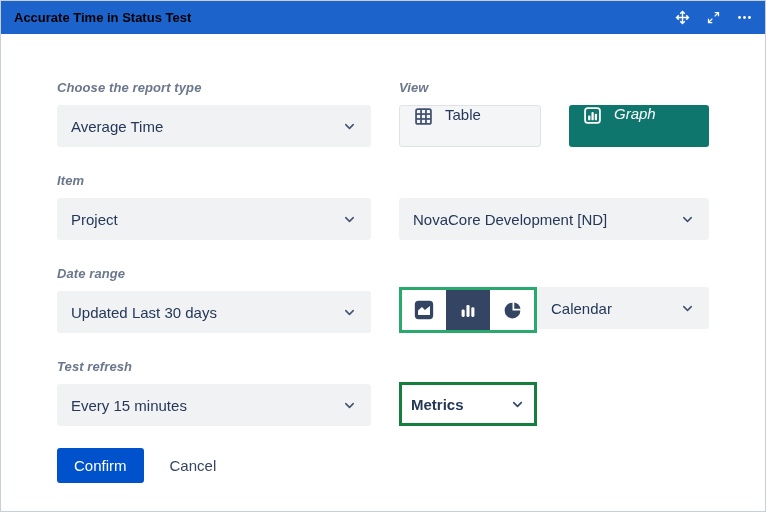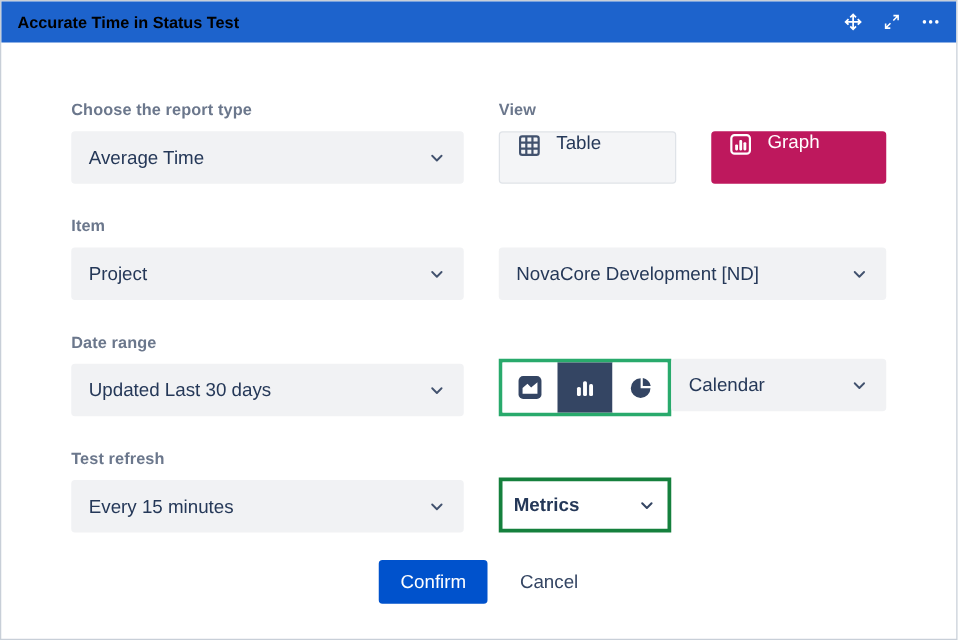--- a/index.html
+++ b/index.html
@@ -9,41 +9,41 @@
   .header { height:33px; background:#1d63cc; display:flex; align-items:center; justify-content:space-between; padding:0 12px 0 13px; }
   .header-title { color:#000000; font-size:13px; font-weight:bold; }
   .header-icons { display:flex; align-items:center; gap:15px; }
   .header-icons svg { display:block; cursor:pointer; }
 
   .body { padding:0 56px; }
   .row { display:grid; grid-template-columns:314px 1fr; column-gap:28px; align-items:end; }
   .row.first { margin-top:46px; }
   .row + .row { margin-top:26px; }
 
-  .label { color:#6b778c; font-size:13px; font-weight:700; margin-bottom:10px; letter-spacing:.1px; }
+  .label { color:#6b778c; font-size:13px; font-weight:700; margin-bottom:10px; letter-spacing:.1px;font-style:italic; }
 
   .dropdown { background:#f1f2f4; border-radius:3px; height:42px; display:flex; align-items:center; justify-content:space-between; padding:0 14px; cursor:pointer; }
   .dropdown .text { font-size:15px; color:#253858; }
   .dropdown svg { flex:none; }
 
   .view-btns { display:flex; gap:28px; }
   .view-btn { flex:1; height:42px; border-radius:3px; display:flex; gap:11px; padding:0 13px; font-size:15px; cursor:pointer; font-family:inherit; border:none; }
   .view-btn.table { background:#f4f5f7; border:1px solid #dfe3e8; color:#253858; }
-  .view-btn.graph { background:#be185d; color:#fff; }
+  .view-btn.graph { background:#0f766e; color:#fff;font-style:italic; }
 
   .right-split { display:flex; }
   .chart-style-group { width:138px; height:46px; border:3px solid #29aa6c; background:#fff; display:flex; align-items:stretch; flex:none; }
   .chart-style-cell { flex:1; display:flex; align-items:center; justify-content:center; cursor:pointer; background:#fff; }
   .chart-style-cell.selected { background:#344563; }
   .calendar-dd { flex:1; }
 
   .metrics-dd { width:138px; height:44px; border:3px solid #15803d; background:#fff; display:flex; align-items:center; justify-content:space-between; padding:0 9px; cursor:pointer; }
   .metrics-dd .text { font-size:15px; color:#253858; font-weight:600; }
 
-  .footer { display:flex; justify-content:center; align-items:center; gap:26px; margin-top:22px; }
+  .footer { display:flex; justify-content:flex-start; align-items:center; gap:26px; margin-top:22px; }
   .confirm-btn { background:#0052cc; color:#fff; border:none; border-radius:3px; height:35px; padding:0 17px; font-size:15px; font-family:inherit; cursor:pointer; }
   .cancel-link { color:#344563; font-size:15px; cursor:pointer; }
 </style>
 </head>
 <body>
 
 <div class="dialog">
 
   <div class="header">
     <span class="header-title">Accurate Time in Status Test</span>

